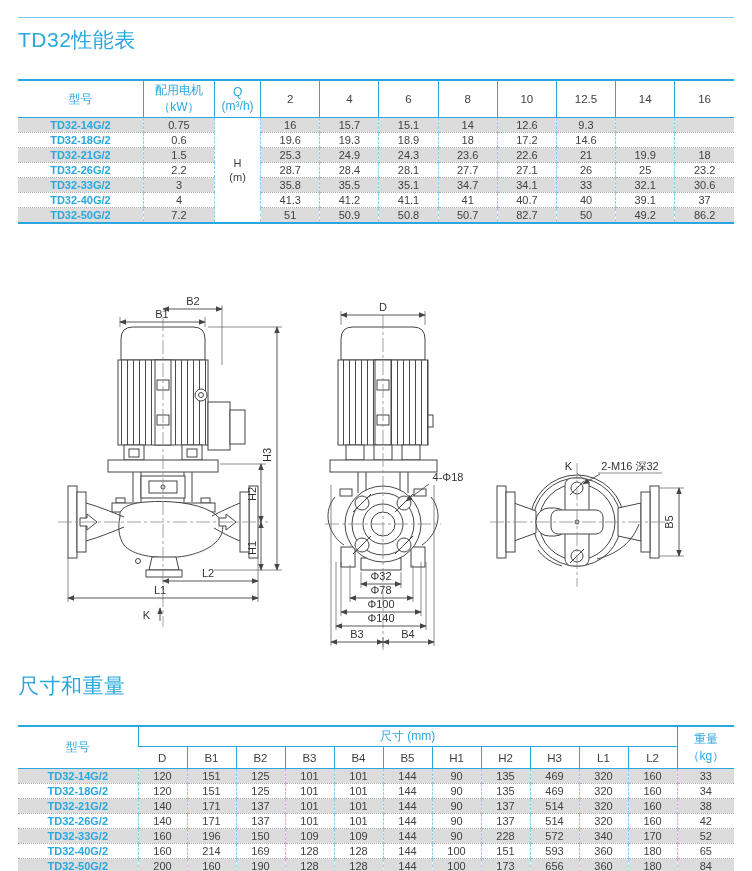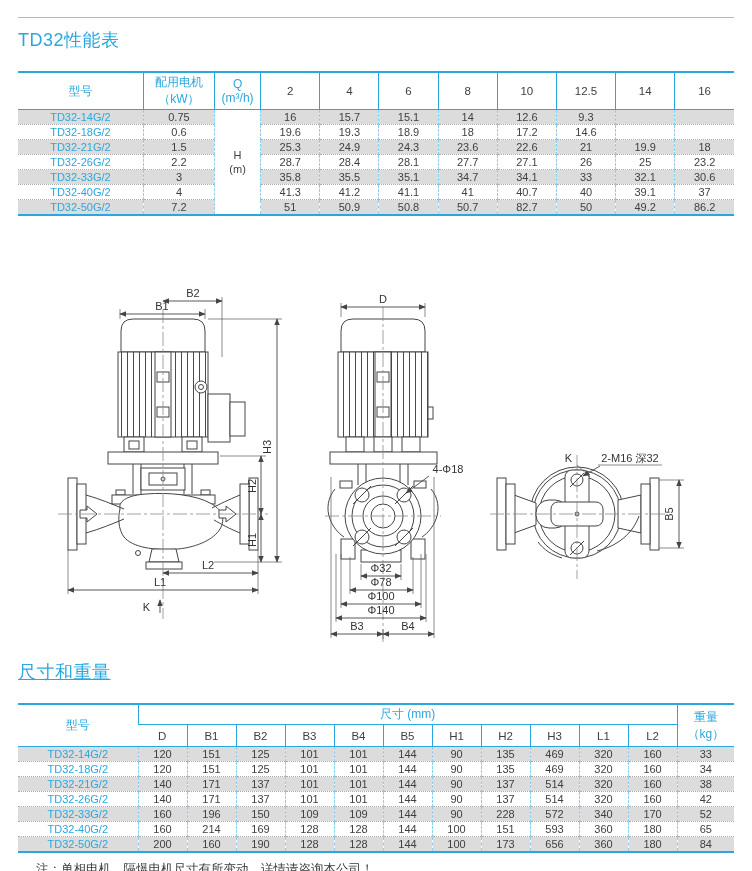--- a/index.html
+++ b/index.html
@@ -1,36 +1,36 @@
 <!DOCTYPE html>
 <html><head>
 <meta charset="utf-8">
 <style>
   html,body{margin:0;padding:0;background:#fff;}
   body{width:752px;height:871px;overflow:hidden;
        font-family:"Liberation Sans","DejaVu Sans",sans-serif;color:#3f3f3f;}
   .page{width:752px;height:871px;position:relative;}
   .top-rule{margin:17px 18px 0;border-top:1px solid #7fc9e8;height:0;}
-  .sec-title{margin:9px 18px 0;font-size:18px;line-height:26px;color:#2aa7de;font-weight:400;letter-spacing:.5px;}
-  .sec-title.second{margin-top:2px;text-decoration:underline;}
-  table{border-collapse:collapse;table-layout:fixed;width:716px;margin:18px 18px 0;
+  .sec-title{margin:9px 18px 0;font-size:21px;line-height:26px;color:#2aa7de;font-weight:400;letter-spacing:.5px;}
+  .sec-title.second{margin-top:8px;}
+  table{border-collapse:collapse;table-layout:fixed;width:716px;margin:26px 18px 0;
         border-top:2px solid #2aa7de;border-bottom:2px solid #2aa7de;font-size:11px;}
   th{font-weight:400;vertical-align:middle;text-align:center;white-space:pre-line;
      border-left:1px solid #2aa7de;background:#fff;color:#3f3f3f;padding:1px 0;}
   th:first-child{border-left:none;}
   thead{border-bottom:1px solid #2aa7de;}
   th.ch{color:#2aa7de;font-size:12px;}
   th.sub{font-size:11.5px;height:19px;}
   .dims thead tr:first-child th.grp{border-bottom:1px solid #2aa7de;height:17px;}
   td{height:14px;line-height:14px;padding:0 2px;text-align:center;
      border-left:1px dashed #93cde9;overflow:hidden;}
   td:first-child{border-left:none;}
   tbody tr + tr td{border-top:1px dotted #ababab;}
   tr.alt td{background:#dcdcdc;}
-  td.model{color:#2aa7de;}
+  td.model{color:#2aa7de;font-weight:bold;}
   td.hm{background:#fff !important;white-space:pre-line;line-height:14px;}
   .perf thead th{height:32px;}
   .note{margin:8px 36px 0;font-size:12.5px;color:#3a3a3a;}
   
   svg.drawings{display:block;margin-top:41px;}
   .ln{fill:none;stroke:#454545;stroke-width:1;}
   .fw{fill:#fff;}
   .cl{fill:none;stroke:#8a8a8a;stroke-width:.8;stroke-dasharray:14 3 3 3;}
   .dim{fill:none;stroke:#454545;stroke-width:.9;}
   .ext{fill:none;stroke:#5a5a5a;stroke-width:.7;}

